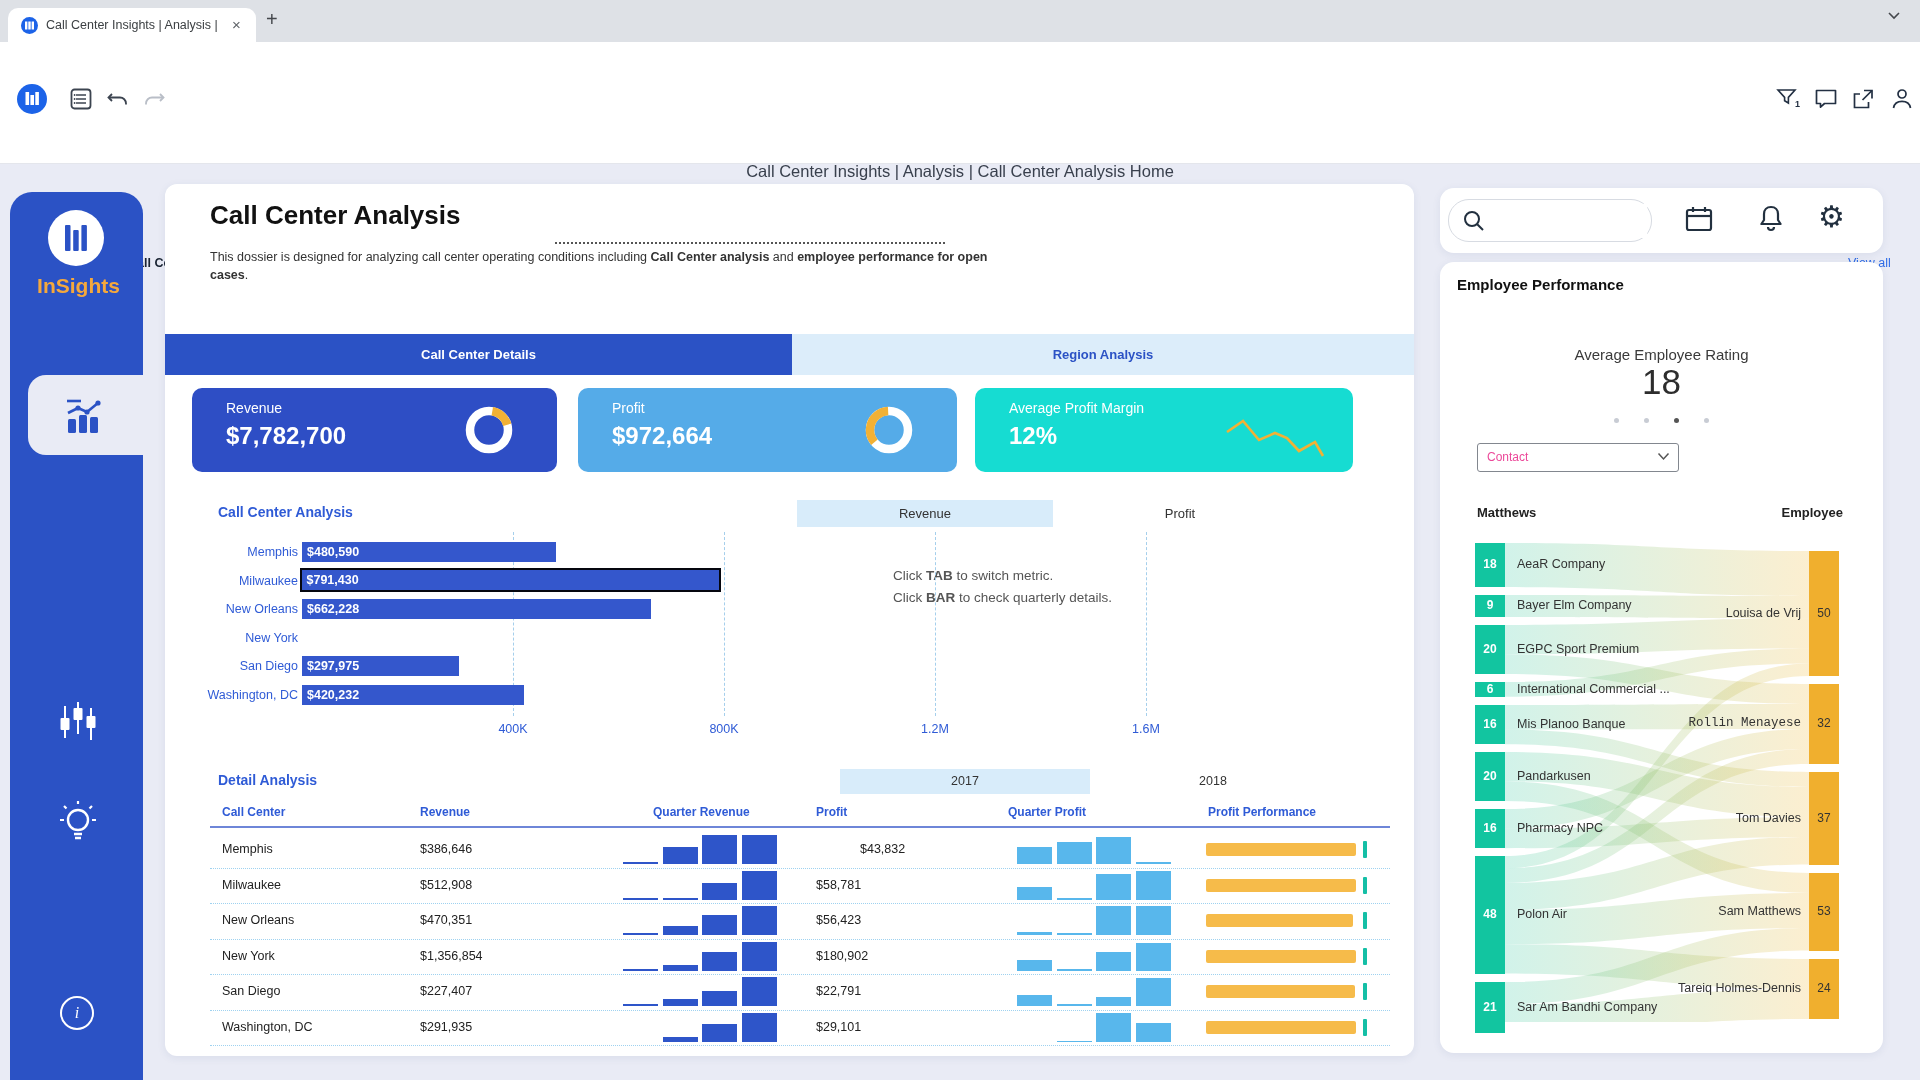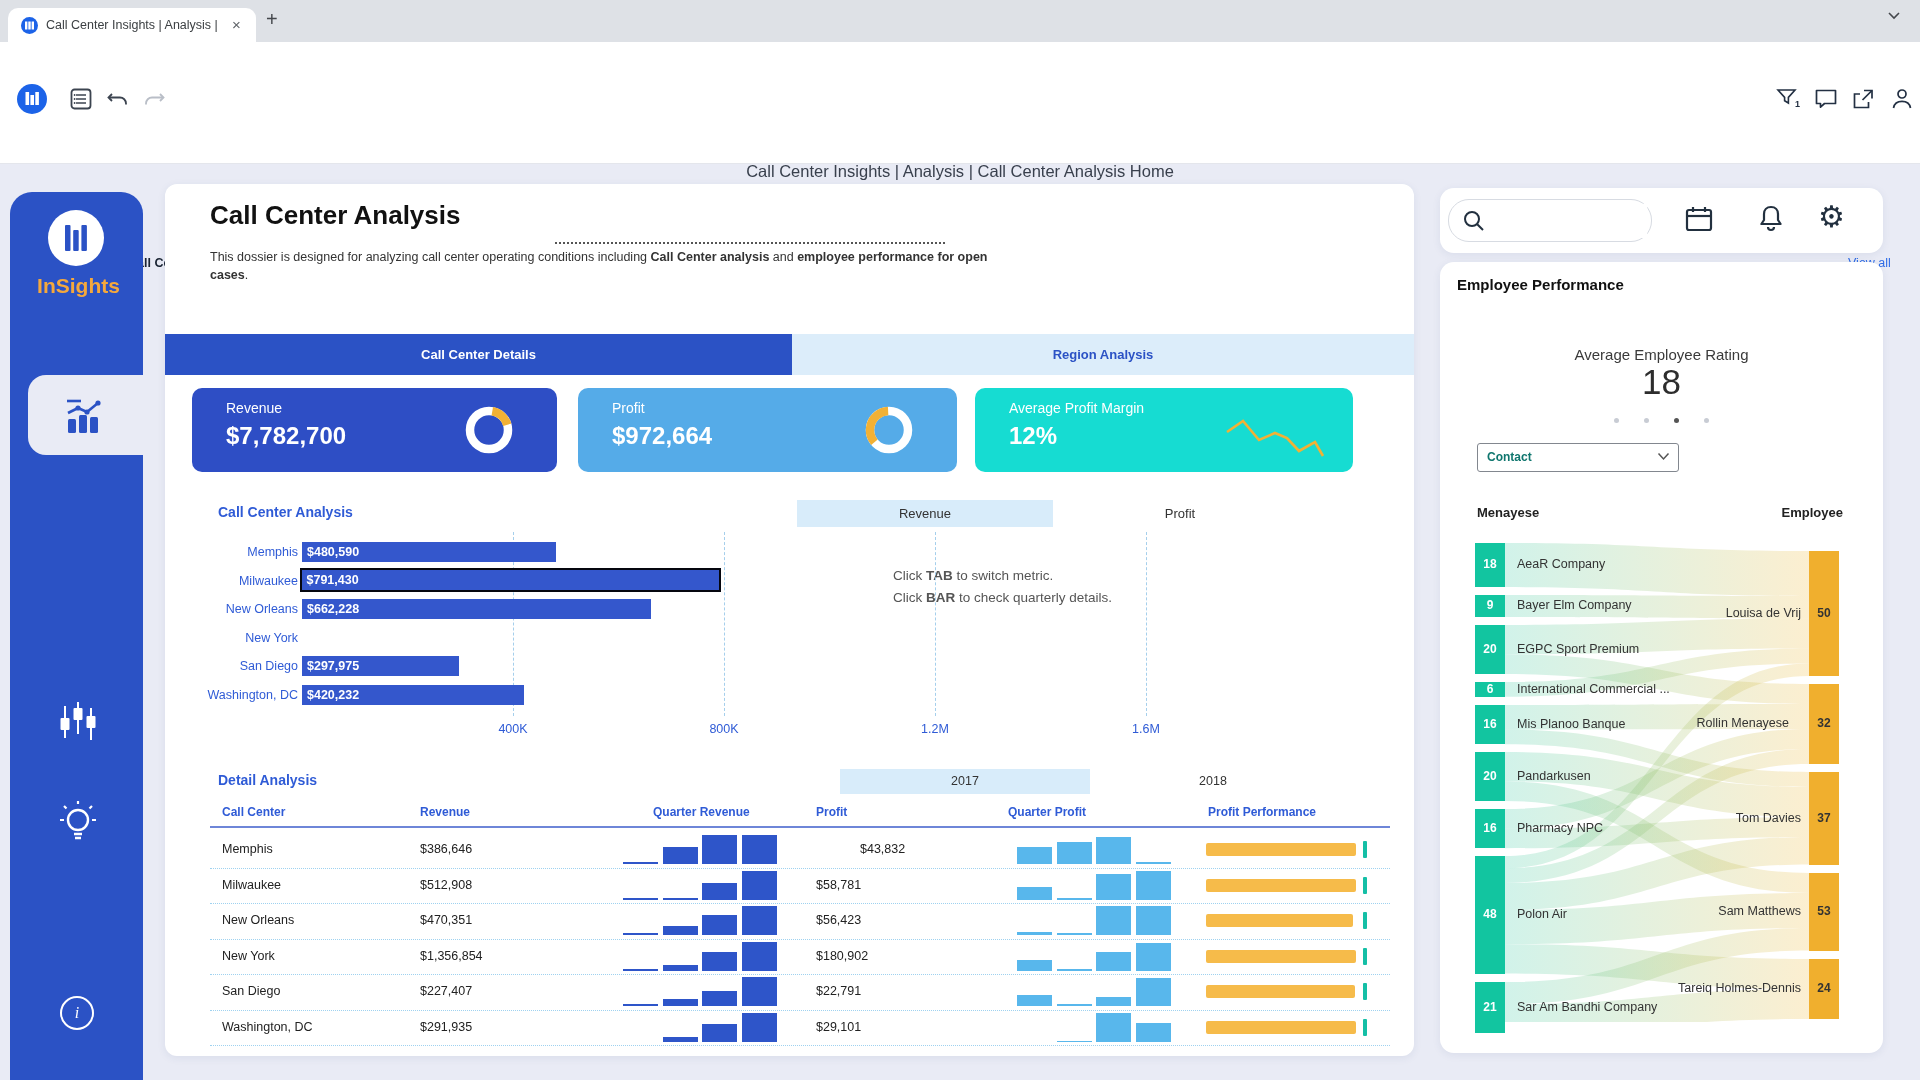--- a/index.html
+++ b/index.html
@@ -68,28 +68,28 @@
   
   #searchcard{left:1440px;top:188px;width:443px;height:65px;background:#fff;border-radius:14px;box-shadow:0 2px 8px rgba(40,60,120,.08);}
   #search-wrap{left:8px;top:11px;width:202px;height:41px;border:1px solid #d7dbe2;border-radius:21px;background:#fff;}
   #search-input{position:absolute;left:44px;top:4px;width:150px;height:32px;border:0;outline:none;font-size:14px;font-family:"Liberation Sans",sans-serif;}
   #epcard{left:1440px;top:262px;width:443px;height:791px;background:#fff;border-radius:14px;box-shadow:0 2px 8px rgba(40,60,120,.08);}
   #ep-title{left:17px;top:14px;font-size:15px;font-weight:bold;color:#111;}
   #ep-rating-title{left:0;top:84px;width:443px;text-align:center;font-size:15px;color:#3a3a3a;}
   #ep-rating-value{left:0;top:100px;width:443px;text-align:center;font-size:35px;color:#2d2d2d;font-weight:500;}
   .dot{top:156px;width:5px;height:5px;border-radius:50%;background:#c8ccd4;}
   #ep-select{left:37px;top:181px;width:200px;height:27px;border:1px solid #82878f;border-radius:3px;background:#fff;cursor:pointer;}
-  #ep-select span{position:absolute;left:9px;top:6px;font-size:12px;color:#0f766e;font-weight:bold;}
+  #ep-select span{position:absolute;left:9px;top:6px;font-size:12px;color:#ec4899;}
   #ep-select svg{position:absolute;right:8px;top:8px;}
   #sk-cust{left:37px;top:243px;font-size:13px;font-weight:bold;color:#222;}
   #sk-emp{left:300px;top:243px;width:103px;text-align:right;font-size:13px;font-weight:bold;color:#222;}
   .sk-lnode{left:35px;width:30px;background:#12c5a0;}
   .sk-rnode{left:369px;width:30px;background:#f0af2e;}
   .sk-lnum{width:30px;text-align:center;color:#fff;font-size:12px;font-weight:bold;}
-  .sk-rnum{width:30px;text-align:center;color:#333;font-size:12px;font-weight:bold;}
+  .sk-rnum{width:30px;text-align:center;color:#333;font-size:12px;}
   .sk-lname{left:77px;font-size:12.5px;color:#333;white-space:nowrap;}
   .sk-rname{width:170px;text-align:right;font-size:12.5px;color:#333;white-space:nowrap;}
 </style>
 </head>
 <body>
 
 <div id="page">
 
   <div id="tabstrip" class="abs">
     <div id="tab" class="abs">
@@ -453,21 +453,21 @@
     <div id="ep-title" class="abs">Employee Performance</div>
     <div id="ep-rating-title" class="abs">Average Employee Rating</div>
     <div id="ep-rating-value" class="abs">18</div>
     <div id="ep-dots"></div>
     <div id="ep-select" class="abs">
       <span>Contact</span>
       <svg width="13" height="9">
           <path d="M1.5 1.5L6.5 7l5-5.5" stroke="#555" stroke-width="1.5" fill="none"></path>
         </svg>
     </div>
-    <div id="sk-cust" class="abs">Menayese</div>
+    <div id="sk-cust" class="abs">Matthews</div>
     <div id="sk-emp" class="abs">Employee</div>
     <div id="sankey" class="abs" style="left:0;top:0;width:443px;height:791px">
         <svg width="304" height="760" style="position: absolute; left: 65px; top: 0px; pointer-events: none;">
           <defs>
             <linearGradient id="fg" x1="0" y1="0" x2="1" y2="0">
               <stop offset="0" stop-color="#2ec79f"></stop>
               <stop offset="1" stop-color="#f0b429"></stop>
             </linearGradient>
           </defs>
           <path d="M0 281 C152 281 152 289 304 289 L304 334 C152 334 152 325.1 0 325.1 Z" fill="url(#fg)" fill-opacity="0.22"></path>
@@ -514,21 +514,21 @@
         <div class="abs sk-lnum" style="left: 35px; top: 645px;">48</div>
         <div class="abs sk-lname" style="top: 645px;">Polon Air</div>
         <div class="abs sk-lnode" style="top: 720px; height: 51px;"></div>
         <div class="abs sk-lnum" style="left: 35px; top: 737.5px;">21</div>
         <div class="abs sk-lname" style="top: 737.5px;">Sar Am Bandhi Company</div>
         <div class="abs sk-rnode" style="top: 289px; height: 125px;"></div>
         <div class="abs sk-rnum" style="left: 369px; top: 343.5px;">50</div>
         <div class="abs sk-rname" style="left: 191px; top: 343.5px;">Louisa de Vrij</div>
         <div class="abs sk-rnode" style="top: 422px; height: 80px;"></div>
         <div class="abs sk-rnum" style="left: 369px; top: 454px;">32</div>
-        <div class="abs sk-rname" style="left: 179px; top: 454px;">Rollin Menayese</div>
+        <div class="abs sk-rname" style="left: 191px; top: 454px; font-family: Liberation Mono, monospace;">Rollin Menayese</div>
         <div class="abs sk-rnode" style="top: 510px; height: 93px;"></div>
         <div class="abs sk-rnum" style="left: 369px; top: 548.5px;">37</div>
         <div class="abs sk-rname" style="left: 191px; top: 548.5px;">Tom Davies</div>
         <div class="abs sk-rnode" style="top: 611px; height: 78px;"></div>
         <div class="abs sk-rnum" style="left: 369px; top: 642px;">53</div>
         <div class="abs sk-rname" style="left: 191px; top: 642px;">Sam Matthews</div>
         <div class="abs sk-rnode" style="top: 697px; height: 60px;"></div>
         <div class="abs sk-rnum" style="left: 369px; top: 719px;">24</div>
         <div class="abs sk-rname" style="left: 191px; top: 719px;">Tareiq Holmes-Dennis</div>
       </div>

